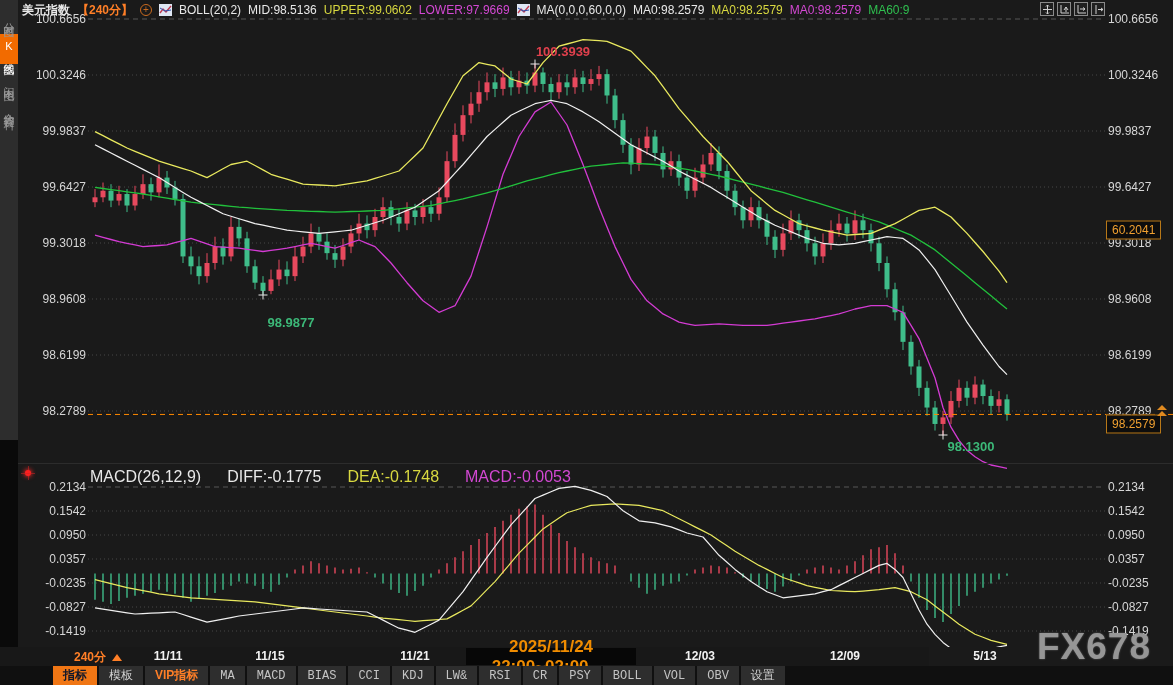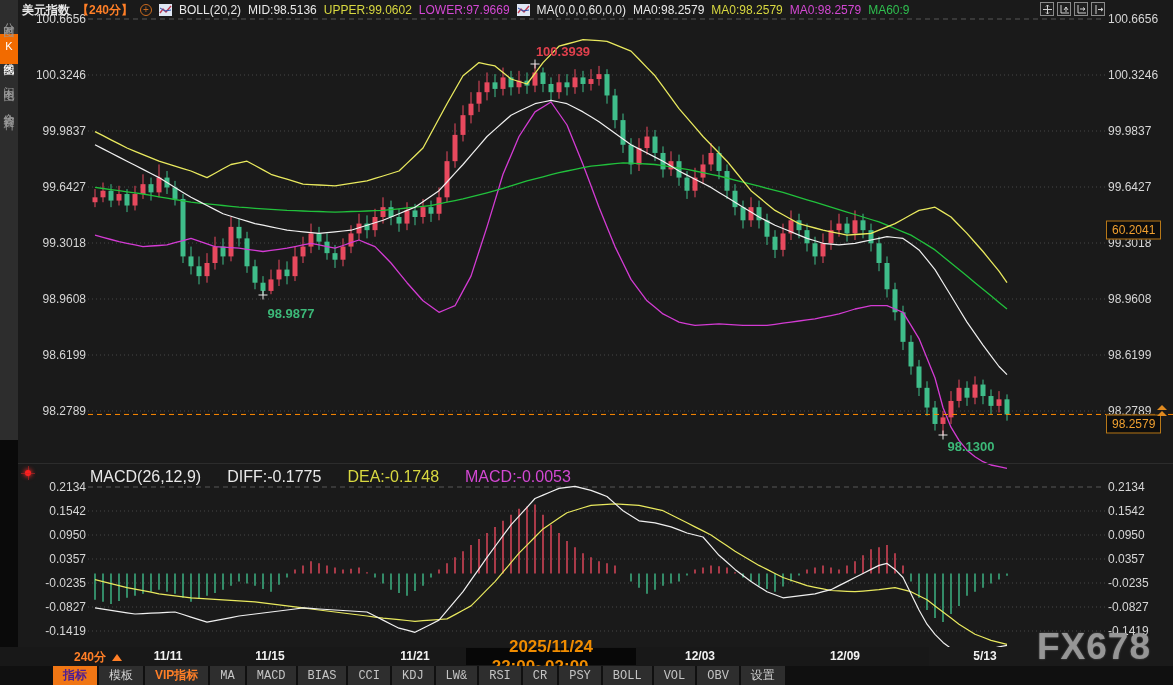--- a/index.html
+++ b/index.html
@@ -67,21 +67,21 @@
   #period-label .tri { display:inline-block; width:0; height:0; border-left:5px solid transparent;
     border-right:5px solid transparent; border-bottom:7px solid #ff7f27; margin-left:6px; }
   #x-highlight { position:absolute; top:1px; height:17px; background:#070707; color:#f08c00;
     font-size:17px; font-weight:bold; display:flex; align-items:center; justify-content:center;text-align:center; }
   
   #toolbar { position:absolute; left:0; top:666px; width:1173px; height:19px; background:#101010;
     display:flex; align-items:stretch; gap:2px; padding-left:53px; z-index:5; }
   .tb-btn { display:flex; align-items:center; justify-content:center; padding:0 10px;
     background:#2e2e2e; color:#d0d0d0; font-size:12px; cursor:pointer; }
   .tb-btn.mono { font-family:"Liberation Mono", monospace; color:#c4c4c4; }
-  .tb-btn.active { background:#f07614; color:#4c1d95; font-weight:bold; }
+  .tb-btn.active { background:#f07614; color:#0f172a; font-weight:bold; }
   .tb-btn.vip { color:#ff7f27; font-weight:bold; }
   
   #watermark { position:absolute; left:1037px; top:626px; font-size:37px; font-weight:bold;
     color:#969696; letter-spacing:1px; z-index:6; text-shadow:0 0 2px rgba(255,255,255,.35); }
   #chart-area { position:absolute; left:0; top:0; width:1173px; height:647px; z-index:1; cursor:crosshair; }
   #pane-divider { position:absolute; left:18px; top:463px; width:1155px; height:1px; background:#2c2c2c; z-index:2; }
 </style>
 </head>
 <body>
 
@@ -564,21 +564,21 @@
       <div class="axis-label axis-right" style="top: 631px;">-0.1419</div>
       <div class="badge" style="top: 230.414px;">60.2041</div>
       <div class="badge" style="top: 424.449px;">98.2579</div>
       <div class="up-arrows" style="top: 405px;">
         <i></i>
         <i></i>
       </div>
       <div class="cross-marker" style="left: 535px; top: 63.625px;"></div>
       <div class="annot" style="color: rgb(224, 64, 77); left: 563px; top: 43.625px;">100.3939</div>
       <div class="cross-marker" style="left: 263px; top: 294.584px;"></div>
-      <div class="annot" style="color: rgb(60, 184, 120); left: 291px; top: 306px;">98.9877</div>
+      <div class="annot" style="color: rgb(60, 184, 120); left: 291px; top: 315px;">98.9877</div>
       <div class="cross-marker" style="left: 943px; top: 435.456px;"></div>
       <div class="annot" style="color: rgb(60, 184, 120); left: 971px; top: 439.456px;">98.1300</div>
     </div>
 
   <div id="xaxis-row">
     <span id="period-label"><span>240分</span><span class="tri"></span></span>
     <span id="x-highlight" style="left: 466px; width: 170px;">2025/11/24 22:00~02:00 —</span>
   <span class="x-label" style="left: 133px; margin-left: 35px;">11/11</span>
       <span class="x-label" style="left: 270px;">11/15</span>
       <span class="x-label" style="left: 415px;">11/21</span>

